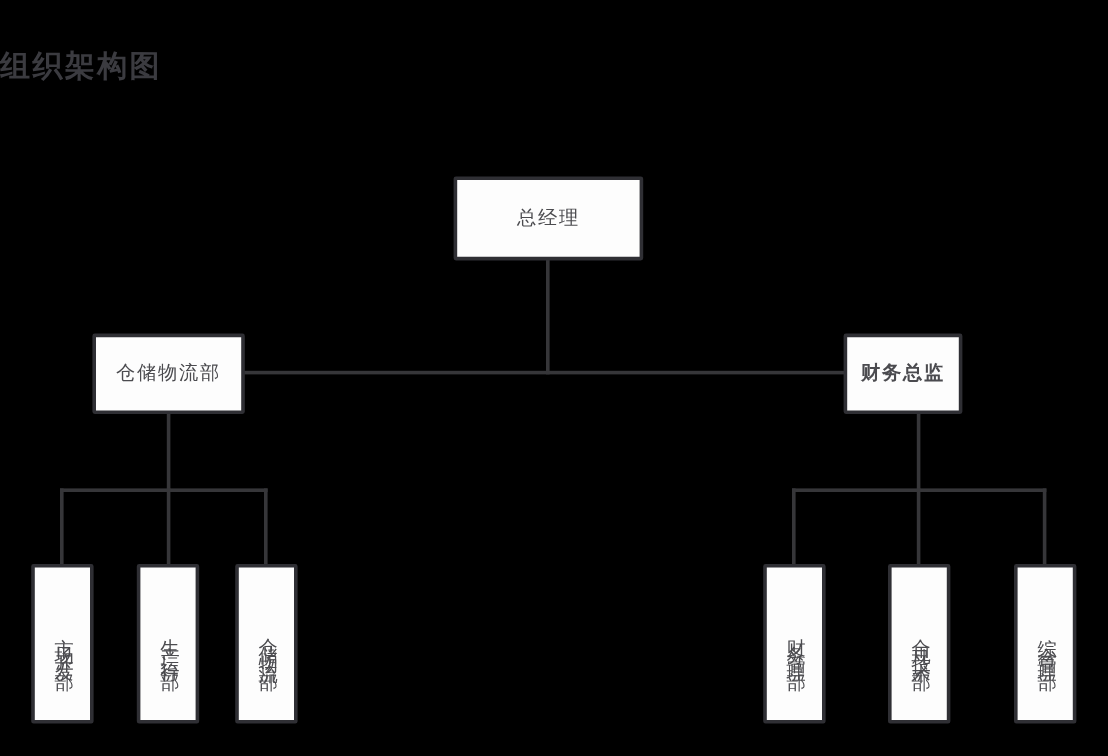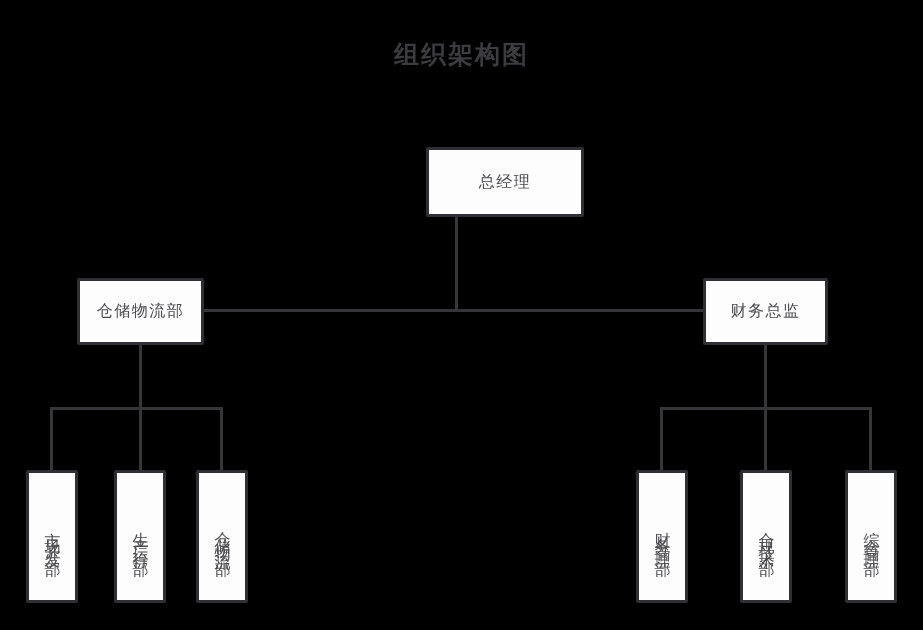--- a/index.html
+++ b/index.html
@@ -19,41 +19,41 @@
     overflow: hidden;
   }
   .canvas {
     position: relative;
     width: 923px; height: 630px;
     background: var(--background);
   }
   .diagram-title {
     position: absolute;
     left: 0; top: 38px; width: 923px;
-    text-align: center;
+    text-align: left;
     font-size: 25px;
     font-weight: bold;
     letter-spacing: 2px;
     color: var(--title_text);
   }
   .node {
     position: absolute;
     background: var(--box_fill);
     border: 3px solid var(--box_border);
     border-radius: 2px;
     display: flex;
     align-items: center;
     justify-content: center;
     color: var(--text);
     font-size: 16px;
     letter-spacing: 1.5px;
   }
-  .node.ceo    { left: 378px; top: 147px; width: 158px; height: 70px; margin-left: 48px; }
+  .node.ceo    { left: 378px; top: 147px; width: 158px; height: 70px; }
   .node.deputy { left: 77px;  top: 278px; width: 127px; height: 67px; }
-  .node.cfo    { left: 703px; top: 278px; width: 125px; height: 67px; }
+  .node.cfo    { left: 703px; top: 278px; width: 99px; height: 67px; font-weight: bold; }
   .node.dept {
     top: 470px; width: 52px; height: 133px;
     writing-mode: vertical-rl;
     text-orientation: upright;
     letter-spacing: 7px;
     font-size: 16px;
   }
   .node.dept-l1 { left: 26px;  }
   .node.dept-l2 { left: 114px; }
   .node.dept-l3 { left: 196px; }

